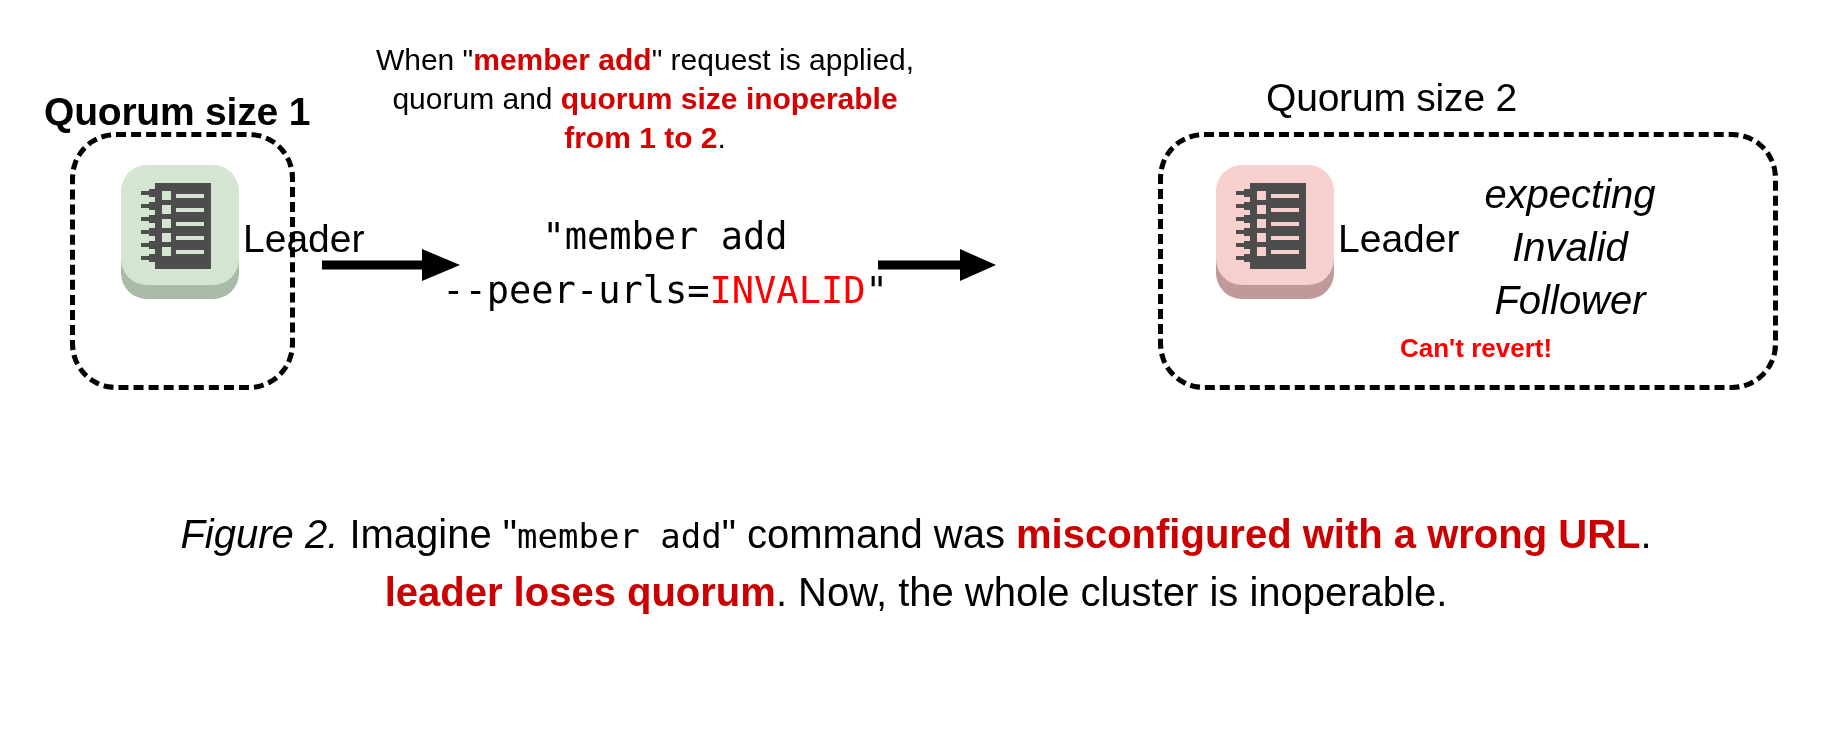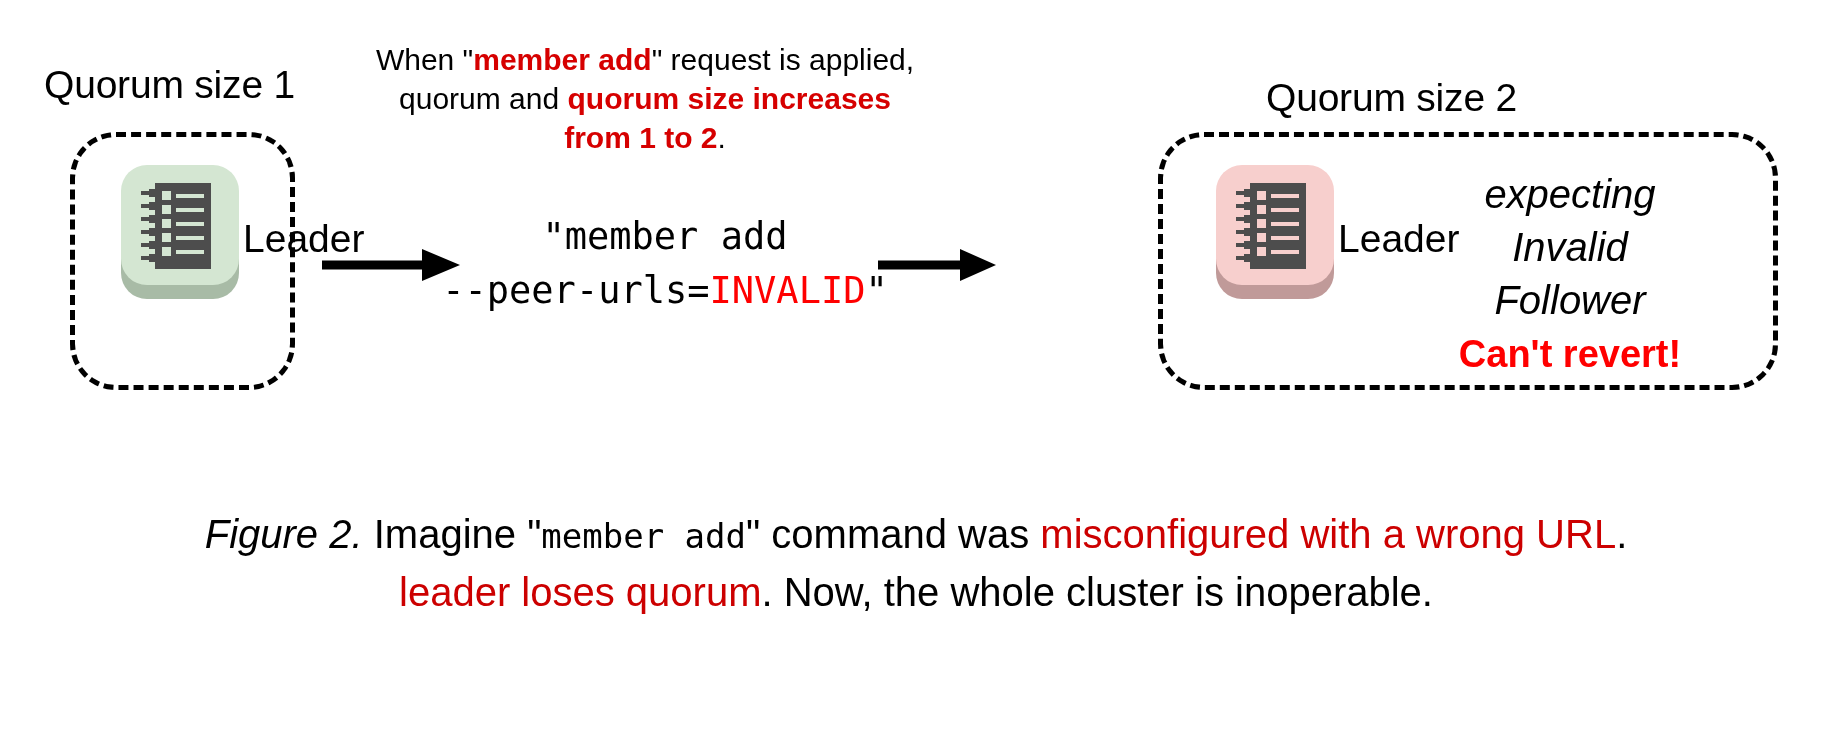--- a/index.html
+++ b/index.html
@@ -112,53 +112,52 @@
   
   .expect-text {
     text-align: center;
     font-style: italic;
     font-size: 40px;
     line-height: 1.33;
     color: #000;
     white-space: nowrap;
   }
   .revert-text {
-    text-align: center;
-    font-size: 38px;
+    font-size: 26px;
     font-weight: bold;
     color: #ff0000;
     white-space: nowrap;
     line-height: 1;
   }
 
   
   .caption {
     position: absolute;
     left: 0;
     top: 505px;
     width: 1832px;
     text-align: center;
     font-size: 40px;
     line-height: 1.46;
     color: #000;
     font-stretch: condensed;
   }
   .caption i { font-style: italic; }
-  .caption b { color: #cc0000; font-weight: normal; }
+  .caption b { color: #cc0000; font-weight: bold; }
   .caption code {
     font-family: "DejaVu Sans Mono", "Liberation Mono", monospace;
     font-size: 34px;
   }
 </style>
 </head>
 <body>
 
 <div class="stage">
 
-  <div class="abs cluster-title" style="left:44px; top:65px;">Quorum size 1</div>
+  <div class="abs cluster-title" style="left:44px; top:92px;font-weight:bold;">Quorum size 1</div>
 
   <div class="abs cluster-box" style="left:70px; top:132px; width:225px; height:258px;"></div>
 
   <div class="node" style="left:117px; top:165px;">
     <div class="node-tile">
       <div class="tile-shadow" style="background:#a8bba6;"></div>
       <div class="tile-face" style="background:#d4e6d2;"></div>
       <svg viewBox="0 0 118 120">
         <g fill="#4d4d4d">
           <rect x="34" y="18" width="56" height="86"></rect>
@@ -190,21 +189,21 @@
       </svg>
     </div>
     <div class="node-label">Leader</div>
   </div>
 
   <div class="abs top-note" style="left:352px; top:40px; width:586px;">
     <div>
       <span>When "</span><b>member add</b><span>" request is applied,</span>
     </div>
     <div>
-      <span>quorum and </span><b>quorum size increases</b>
+      <span>quorum and </span><b>quorum size inoperable</b>
     </div>
     <div>
       <b>from 1 to 2</b><span>.</span>
     </div>
   </div>
 
   <div class="abs arrow" style="left:322px; top:245px;">
     <svg width="140" height="40" viewBox="0 0 140 40">
       <line x1="0" y1="20" x2="104" y2="20" stroke="#000" stroke-width="9"></line>
       <polygon points="100,4 138,20 100,36" fill="#000"></polygon>

